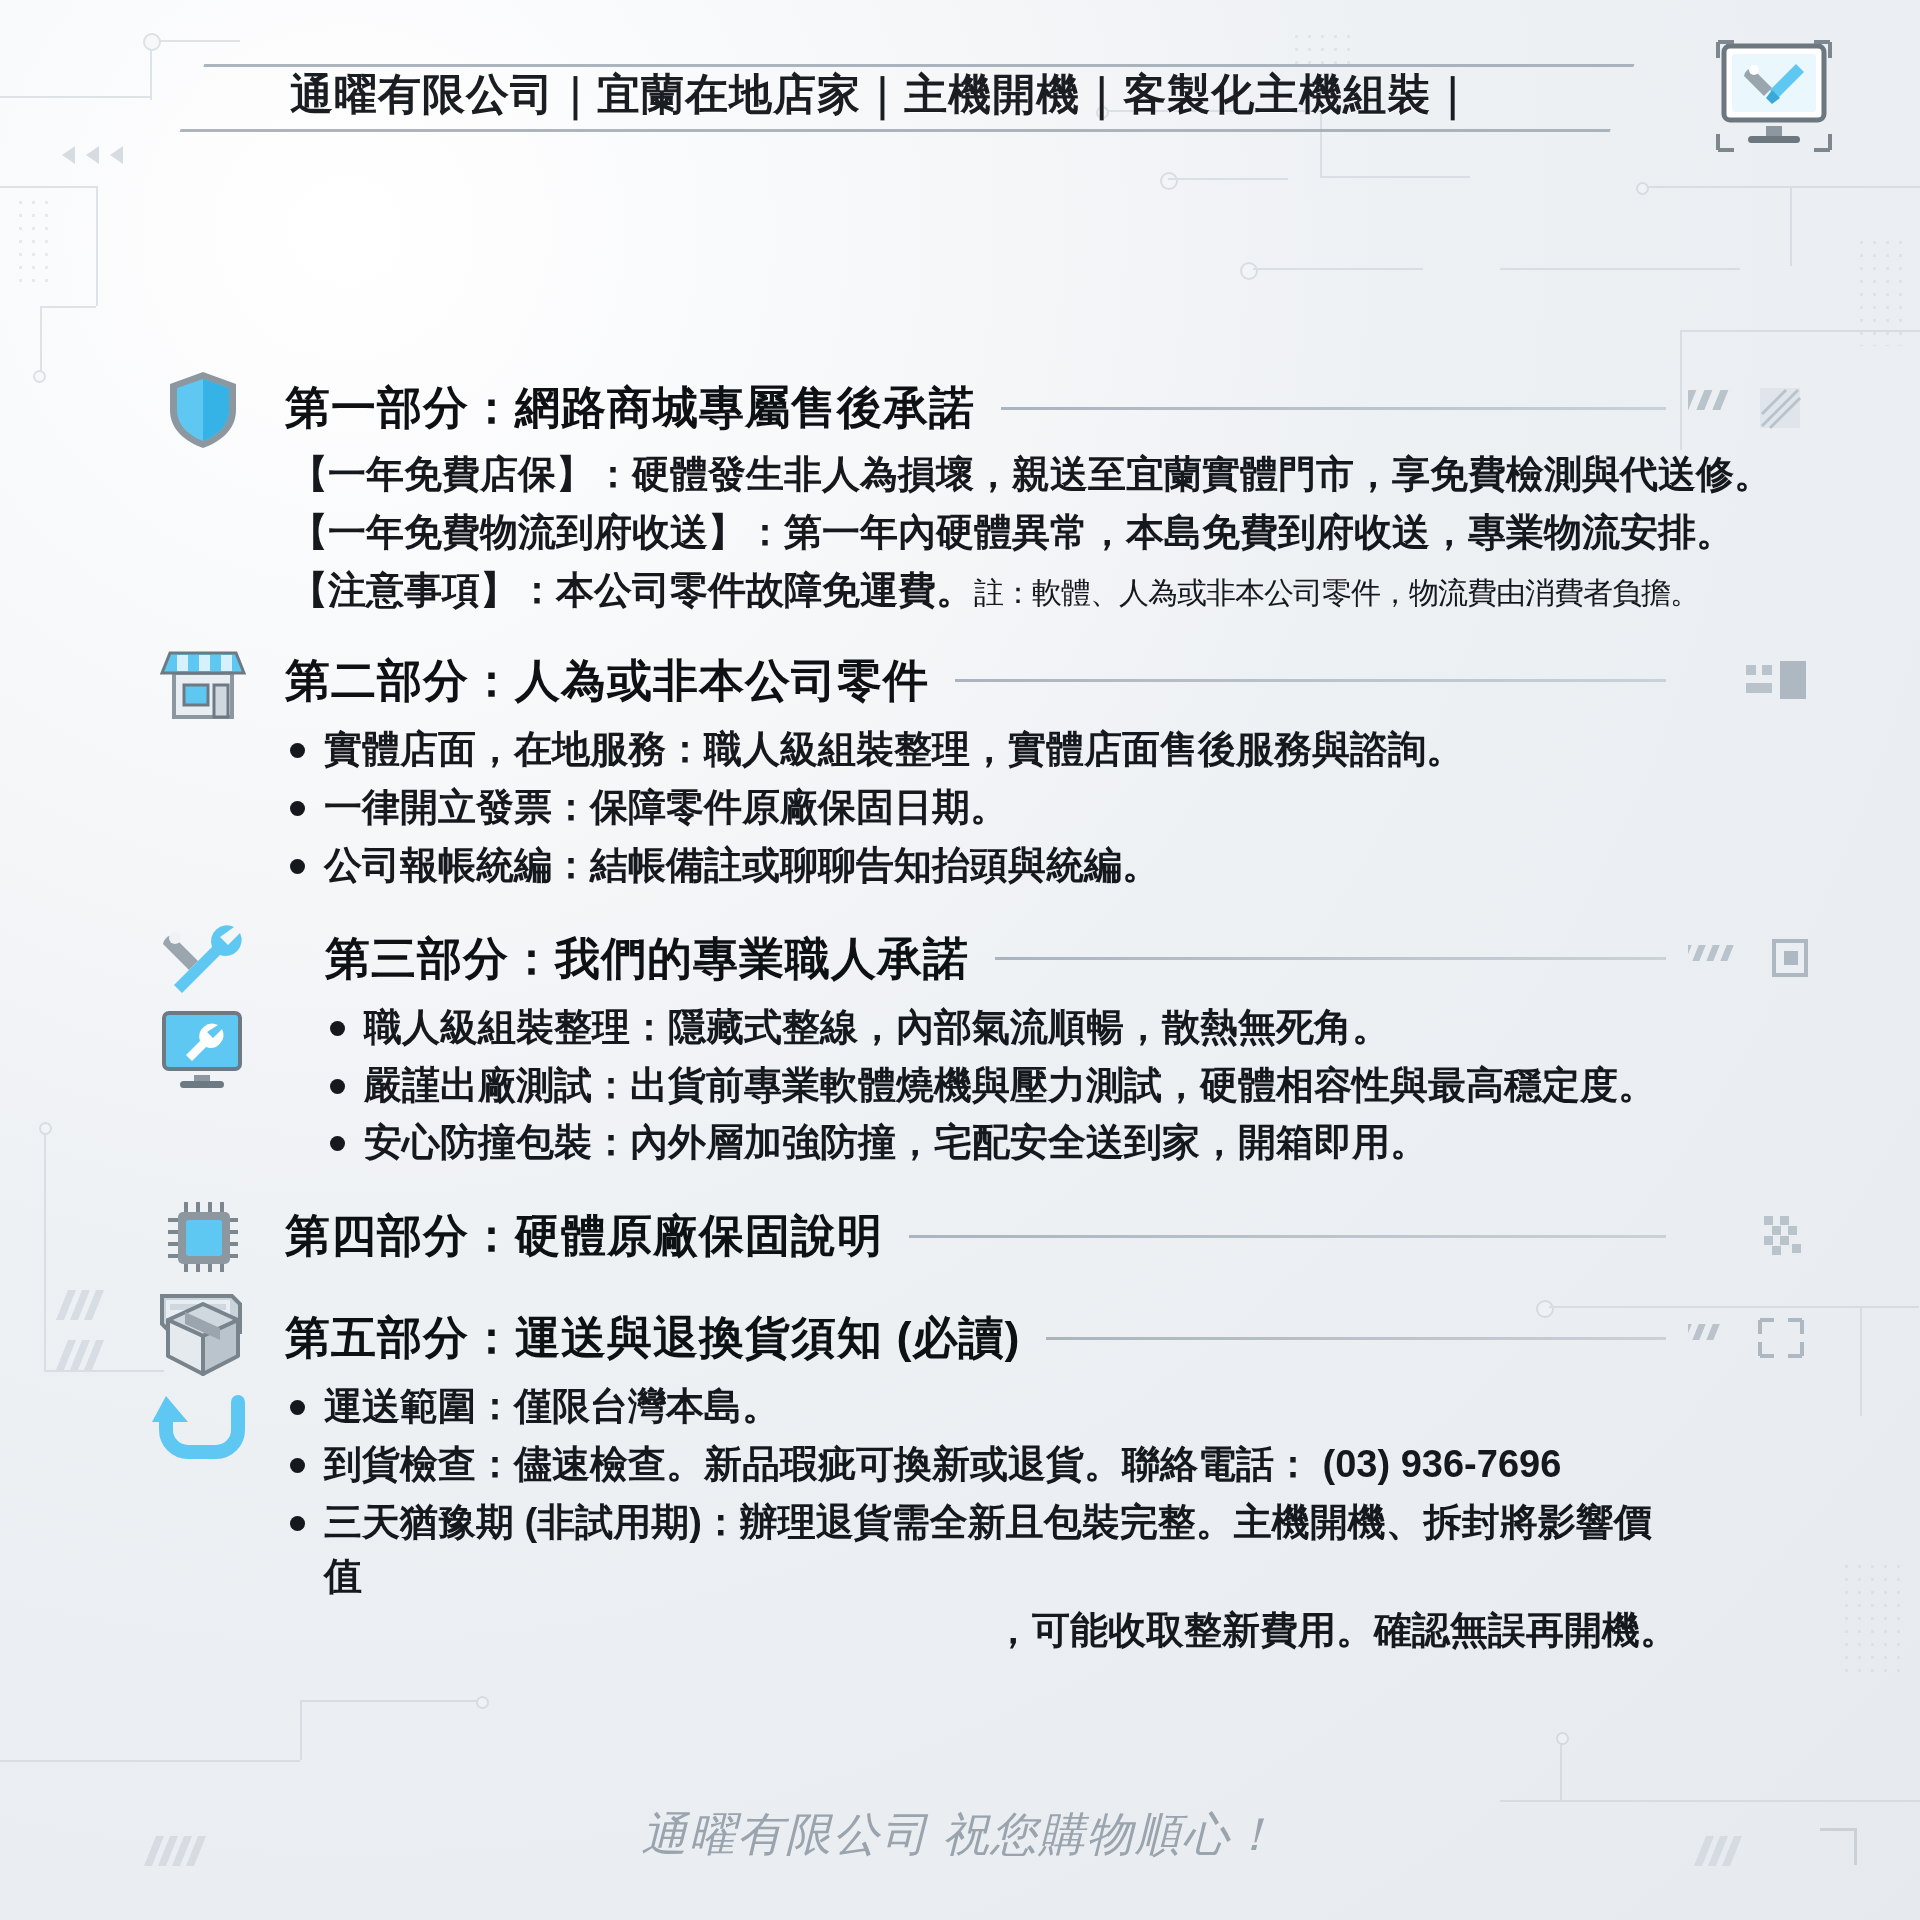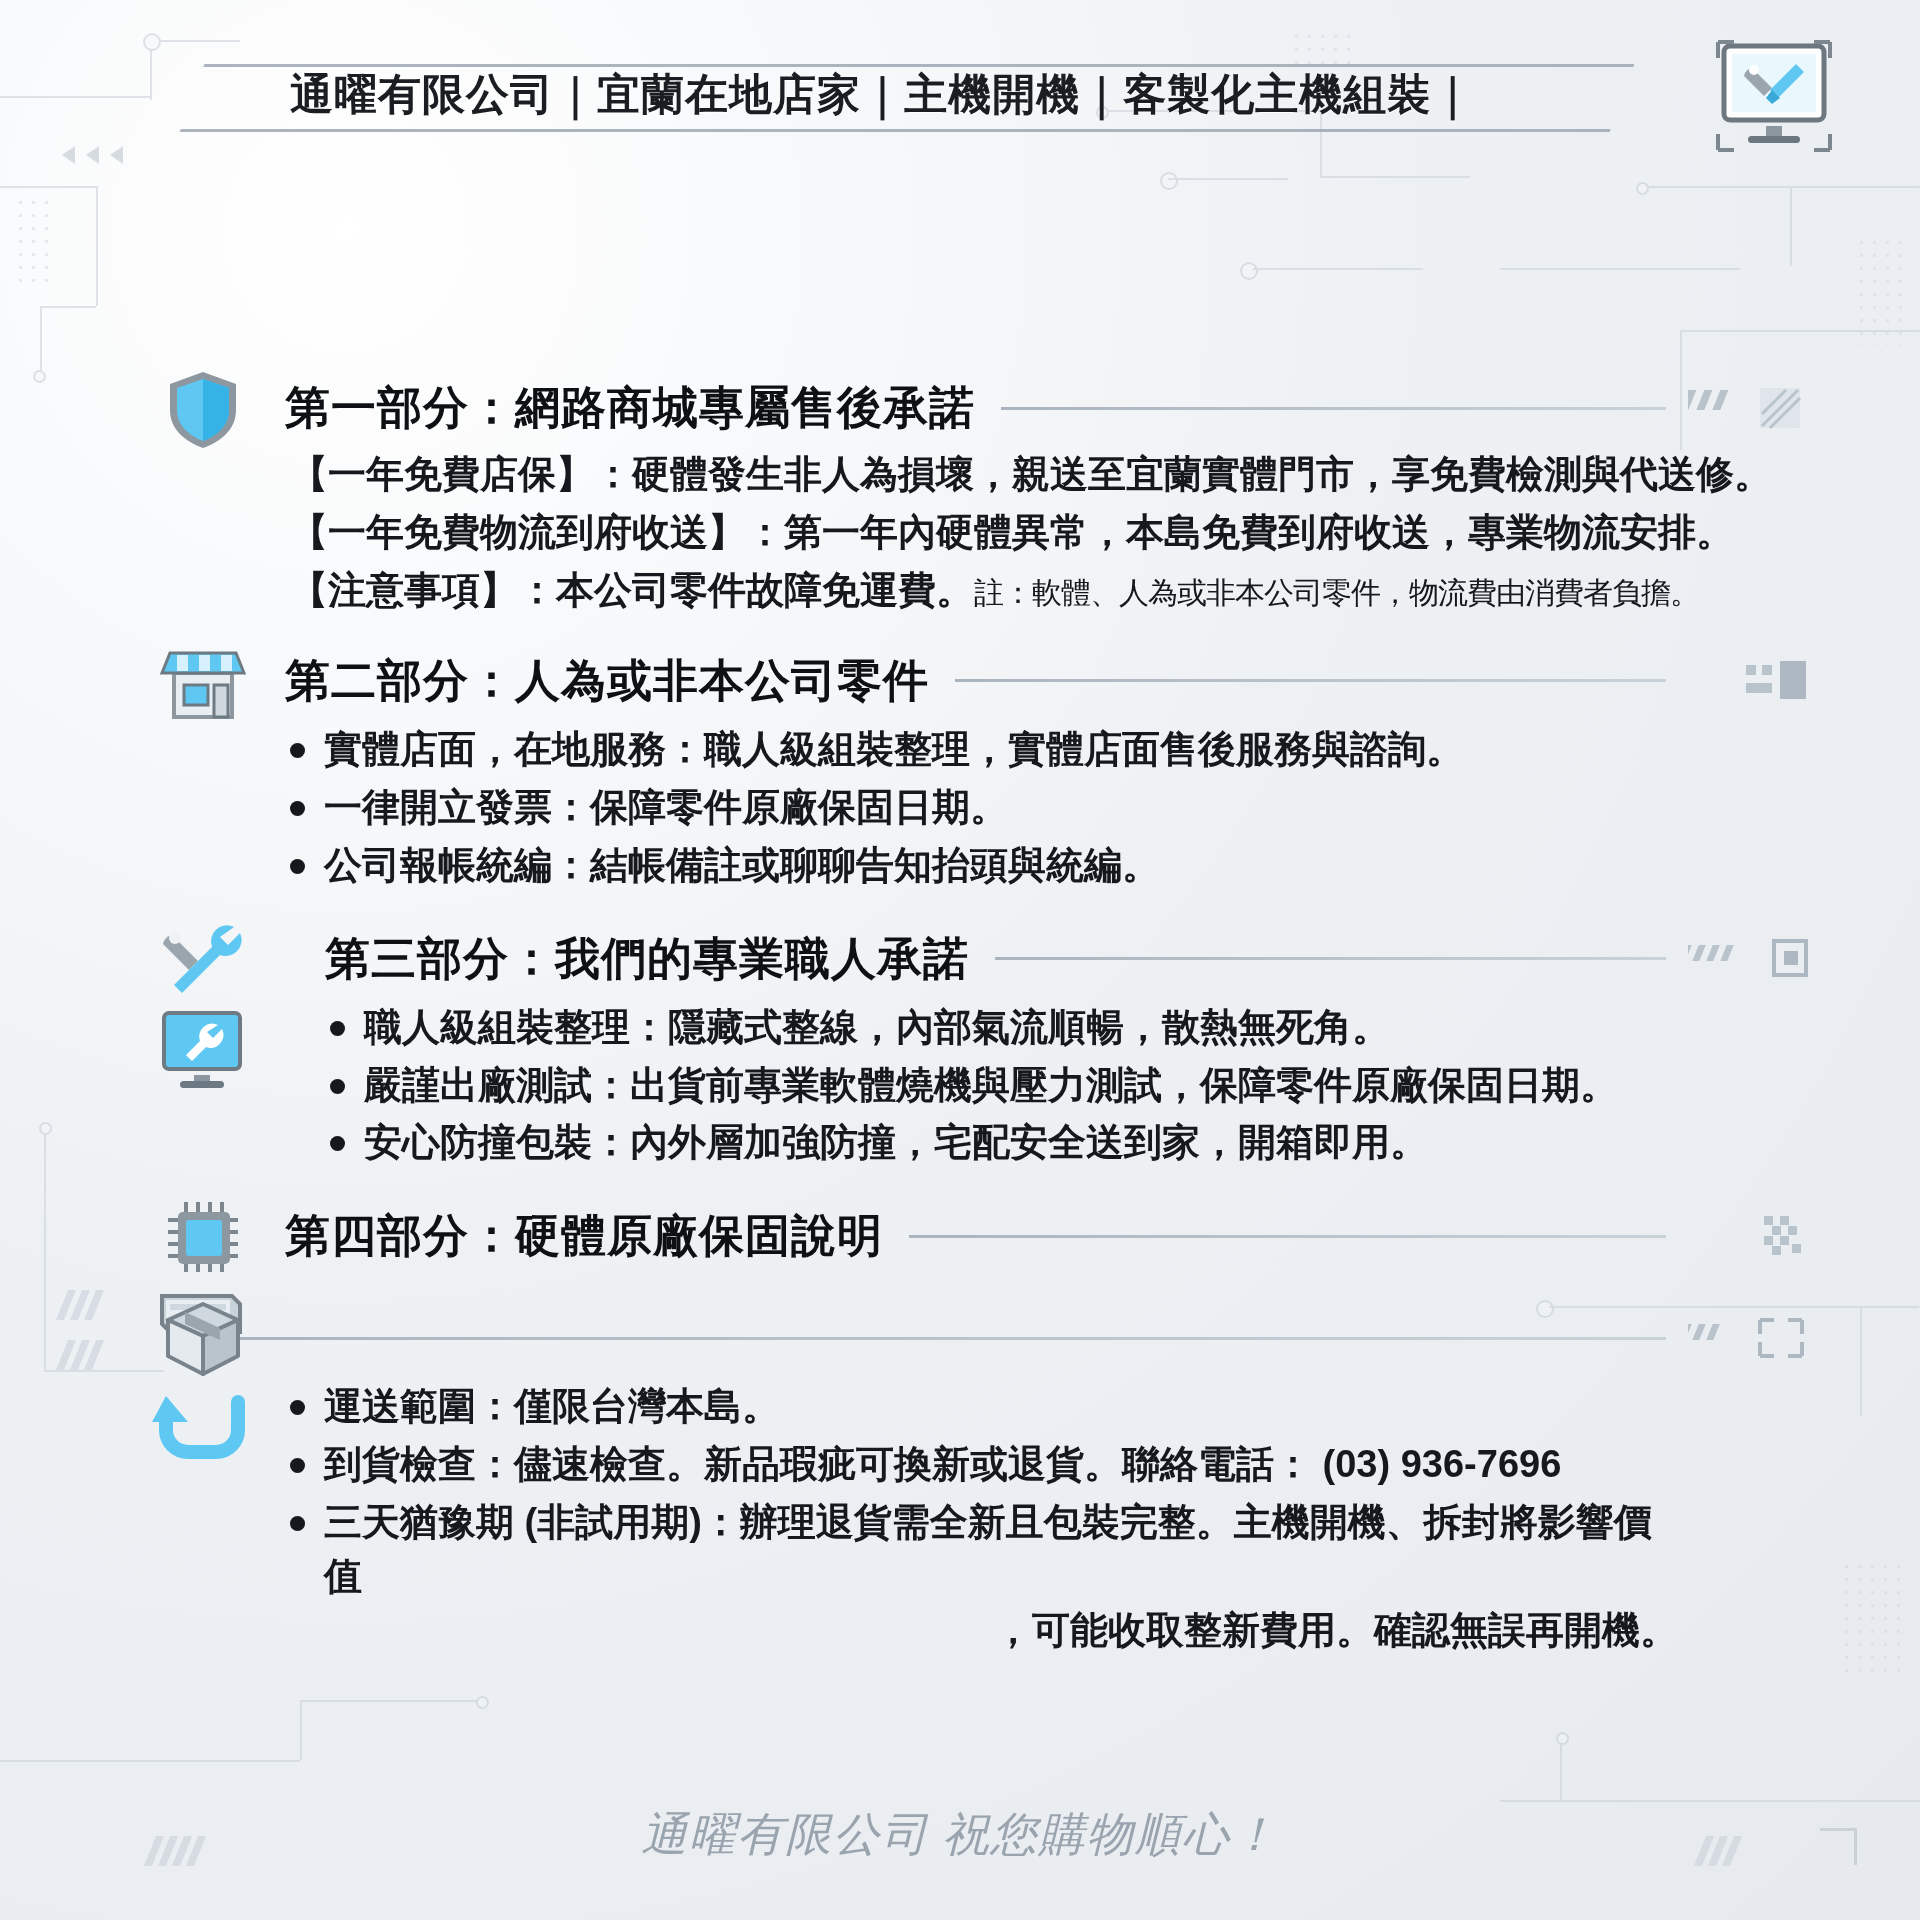--- a/index.html
+++ b/index.html
@@ -317,21 +317,21 @@
             <rect x="14" y="8" width="7" height="16" transform="skewX(-22)"></rect>
             <rect x="28" y="8" width="7" height="16" transform="skewX(-22)"></rect>
             <rect x="42" y="8" width="7" height="16" transform="skewX(-22)"></rect>
           </g>
           <rect x="86" y="4" width="32" height="34" fill="none" stroke="#aeb8c2" stroke-width="4"></rect>
           <rect x="96" y="14" width="14" height="14" fill="#aeb8c2"></rect>
         </svg>
       </div>
       <ul class="bullets">
         <li>職人級組裝整理：隱藏式整線，內部氣流順暢，散熱無死角。</li>
-        <li>嚴謹出廠測試：出貨前專業軟體燒機與壓力測試，保障零件原廠保固日期。</li>
+        <li>嚴謹出廠測試：出貨前專業軟體燒機與壓力測試，硬體相容性與最高穩定度。</li>
         <li>安心防撞包裝：內外層加強防撞，宅配安全送到家，開箱即用。</li>
       </ul>
     </div>
 
     <div class="section" style="margin-top:30px;">
       <svg class="sec-icon" viewBox="0 0 86 86">
         <g stroke="#7d878f" stroke-width="4">
           <path d="M26 8v10M38 8v10M50 8v10M62 8v10M26 68v10M38 68v10M50 68v10M62 68v10M8 26h10M8 38h10M8 50h10M8 62h10M68 26h10M68 38h10M68 50h10M68 62h10"></path>
         </g>
         <rect x="18" y="18" width="52" height="52" rx="5" fill="#8d979f"></rect>
@@ -365,20 +365,21 @@
         <path d="M43 8 L78 24 L43 40 L8 24 Z" fill="#cfd8de" stroke="#78838c" stroke-width="4" stroke-linejoin="round"></path>
         <path d="M8 24 v36 L43 78 V40 Z" fill="#e4eaee" stroke="#78838c" stroke-width="4" stroke-linejoin="round"></path>
         <path d="M78 24 v36 L43 78 V40 Z" fill="#b9c4cc" stroke="#78838c" stroke-width="4" stroke-linejoin="round"></path>
         <path d="M25 16 L60 32 v12 L25 28 Z" fill="#9aa5ad"></path>
       </svg>
       <svg class="sec-icon" style="top:86px;left:152px;width:96px;height:80px;" viewBox="0 0 96 80">
         <path d="M86 14 v28 a22 22 0 0 1-22 22 H36 a22 22 0 0 1-22-22 V30" fill="none" stroke="#5ec8f2" stroke-width="14" stroke-linecap="round"></path>
         <path d="M14 8 L36 34 H-0 Z" transform="translate(0,0)" fill="#5ec8f2"></path>
       </svg>
       <div class="sec-head">
+        <div class="sec-title">第五部分：運送與退換貨須知 (必讀)</div>
         <div class="sec-rule"></div>
         <svg class="sec-endmark" viewBox="0 0 120 44">
           <g fill="#b9c3cc">
             <rect x="0" y="8" width="7" height="16" transform="skewX(-22)"></rect>
             <rect x="14" y="8" width="7" height="16" transform="skewX(-22)"></rect>
             <rect x="28" y="8" width="7" height="16" transform="skewX(-22)"></rect>
           </g>
           <g stroke="#aeb8c2" stroke-width="4" fill="none">
             <path d="M72 4 h14 M72 4 v14"></path>
               <path d="M114 4 h-14 M114 4 v14"></path>

